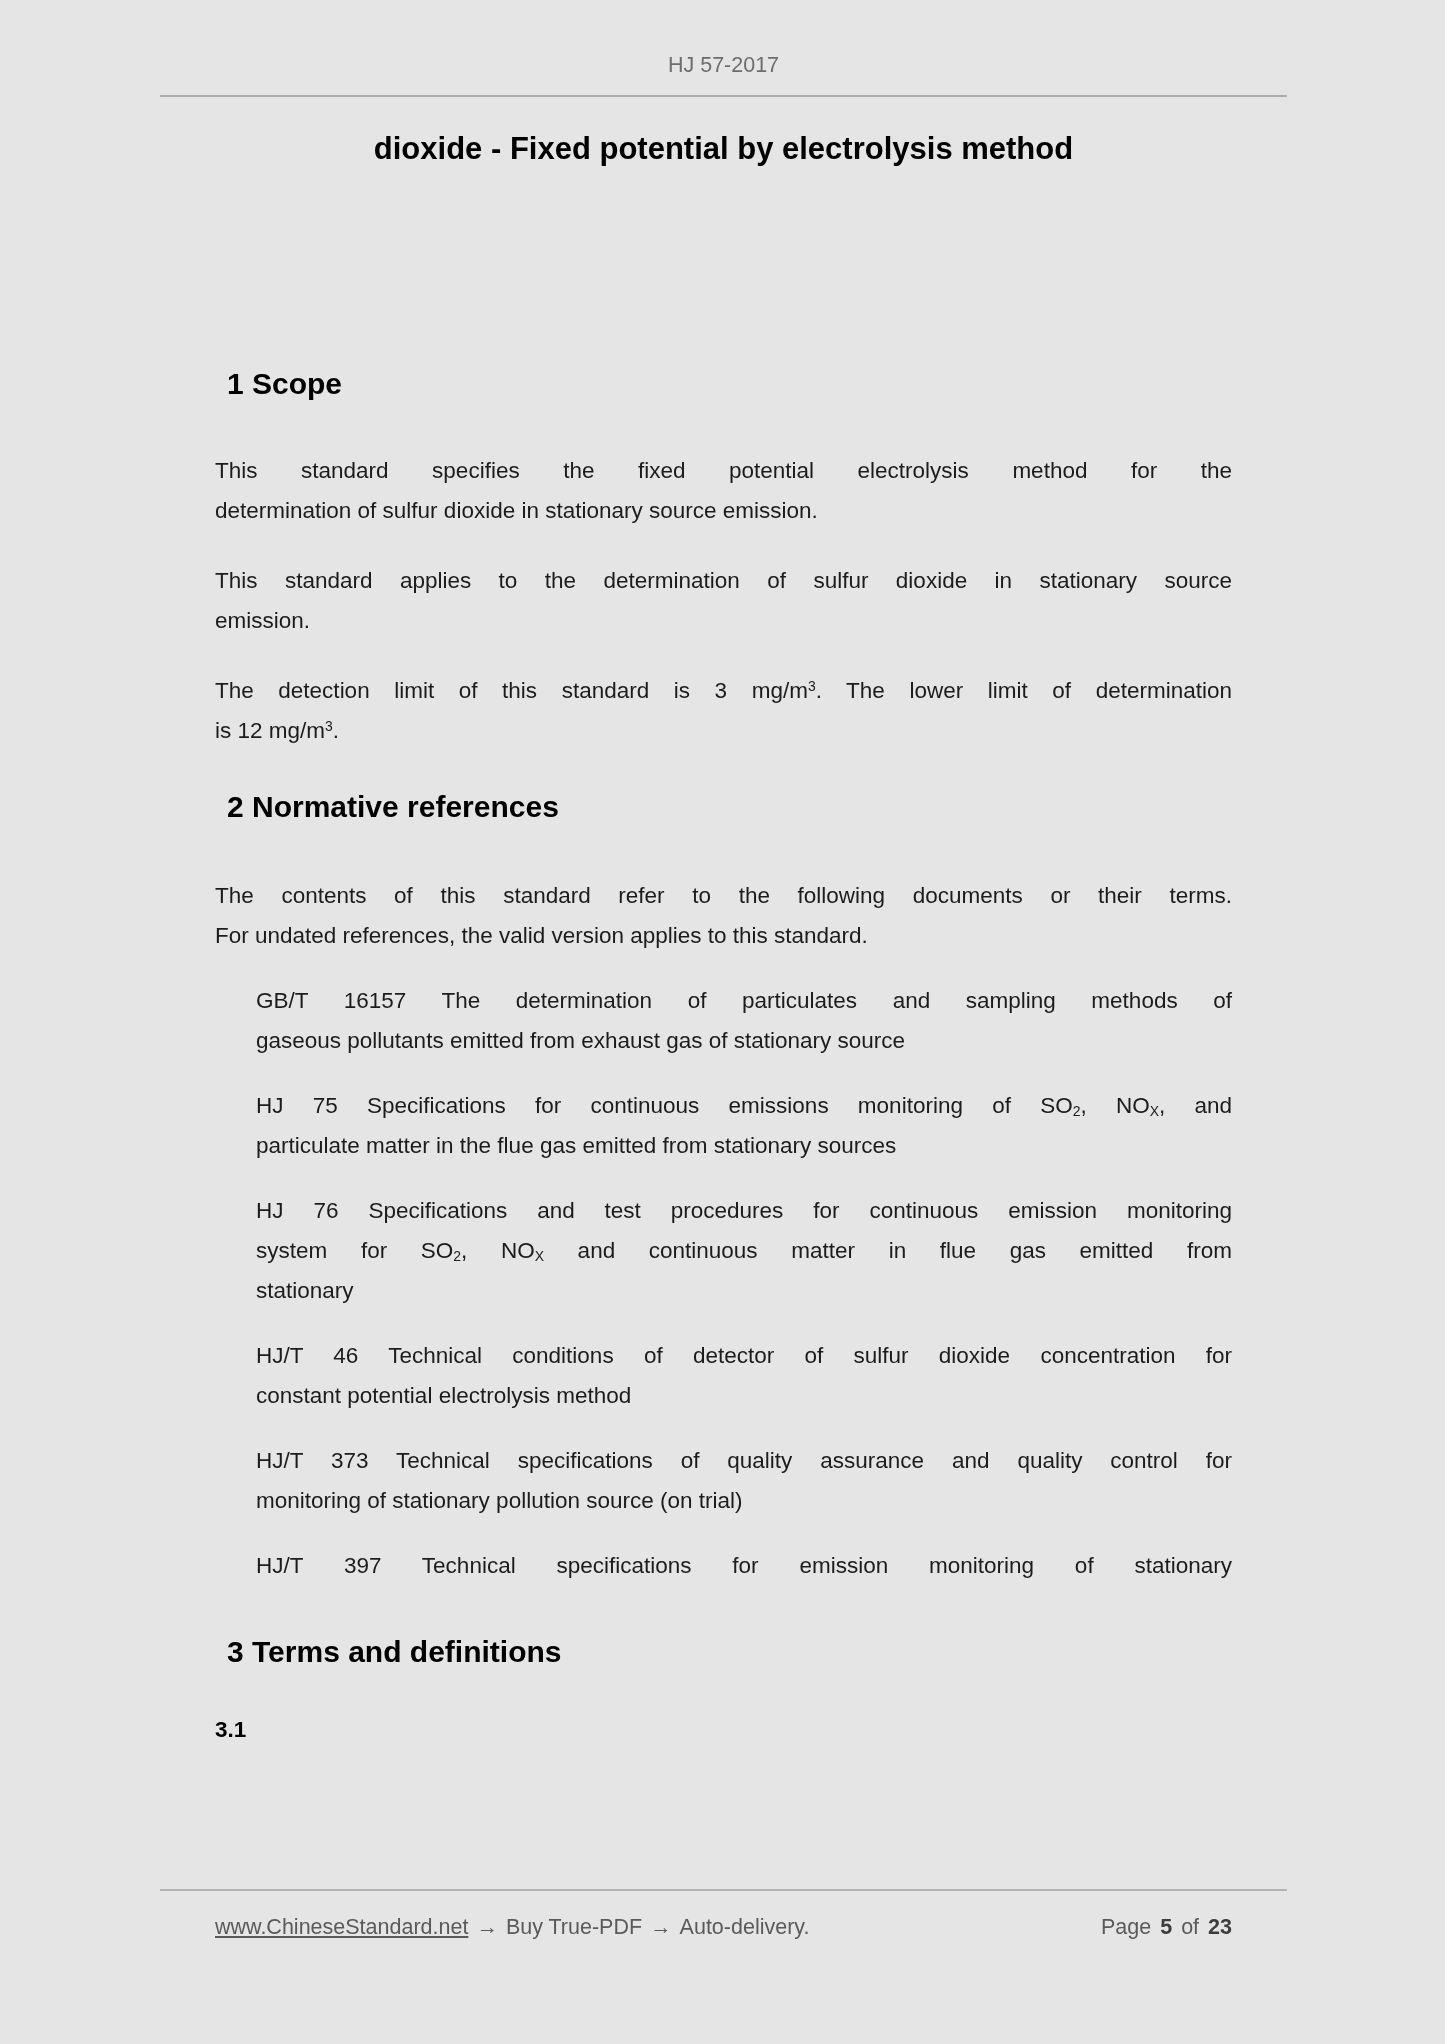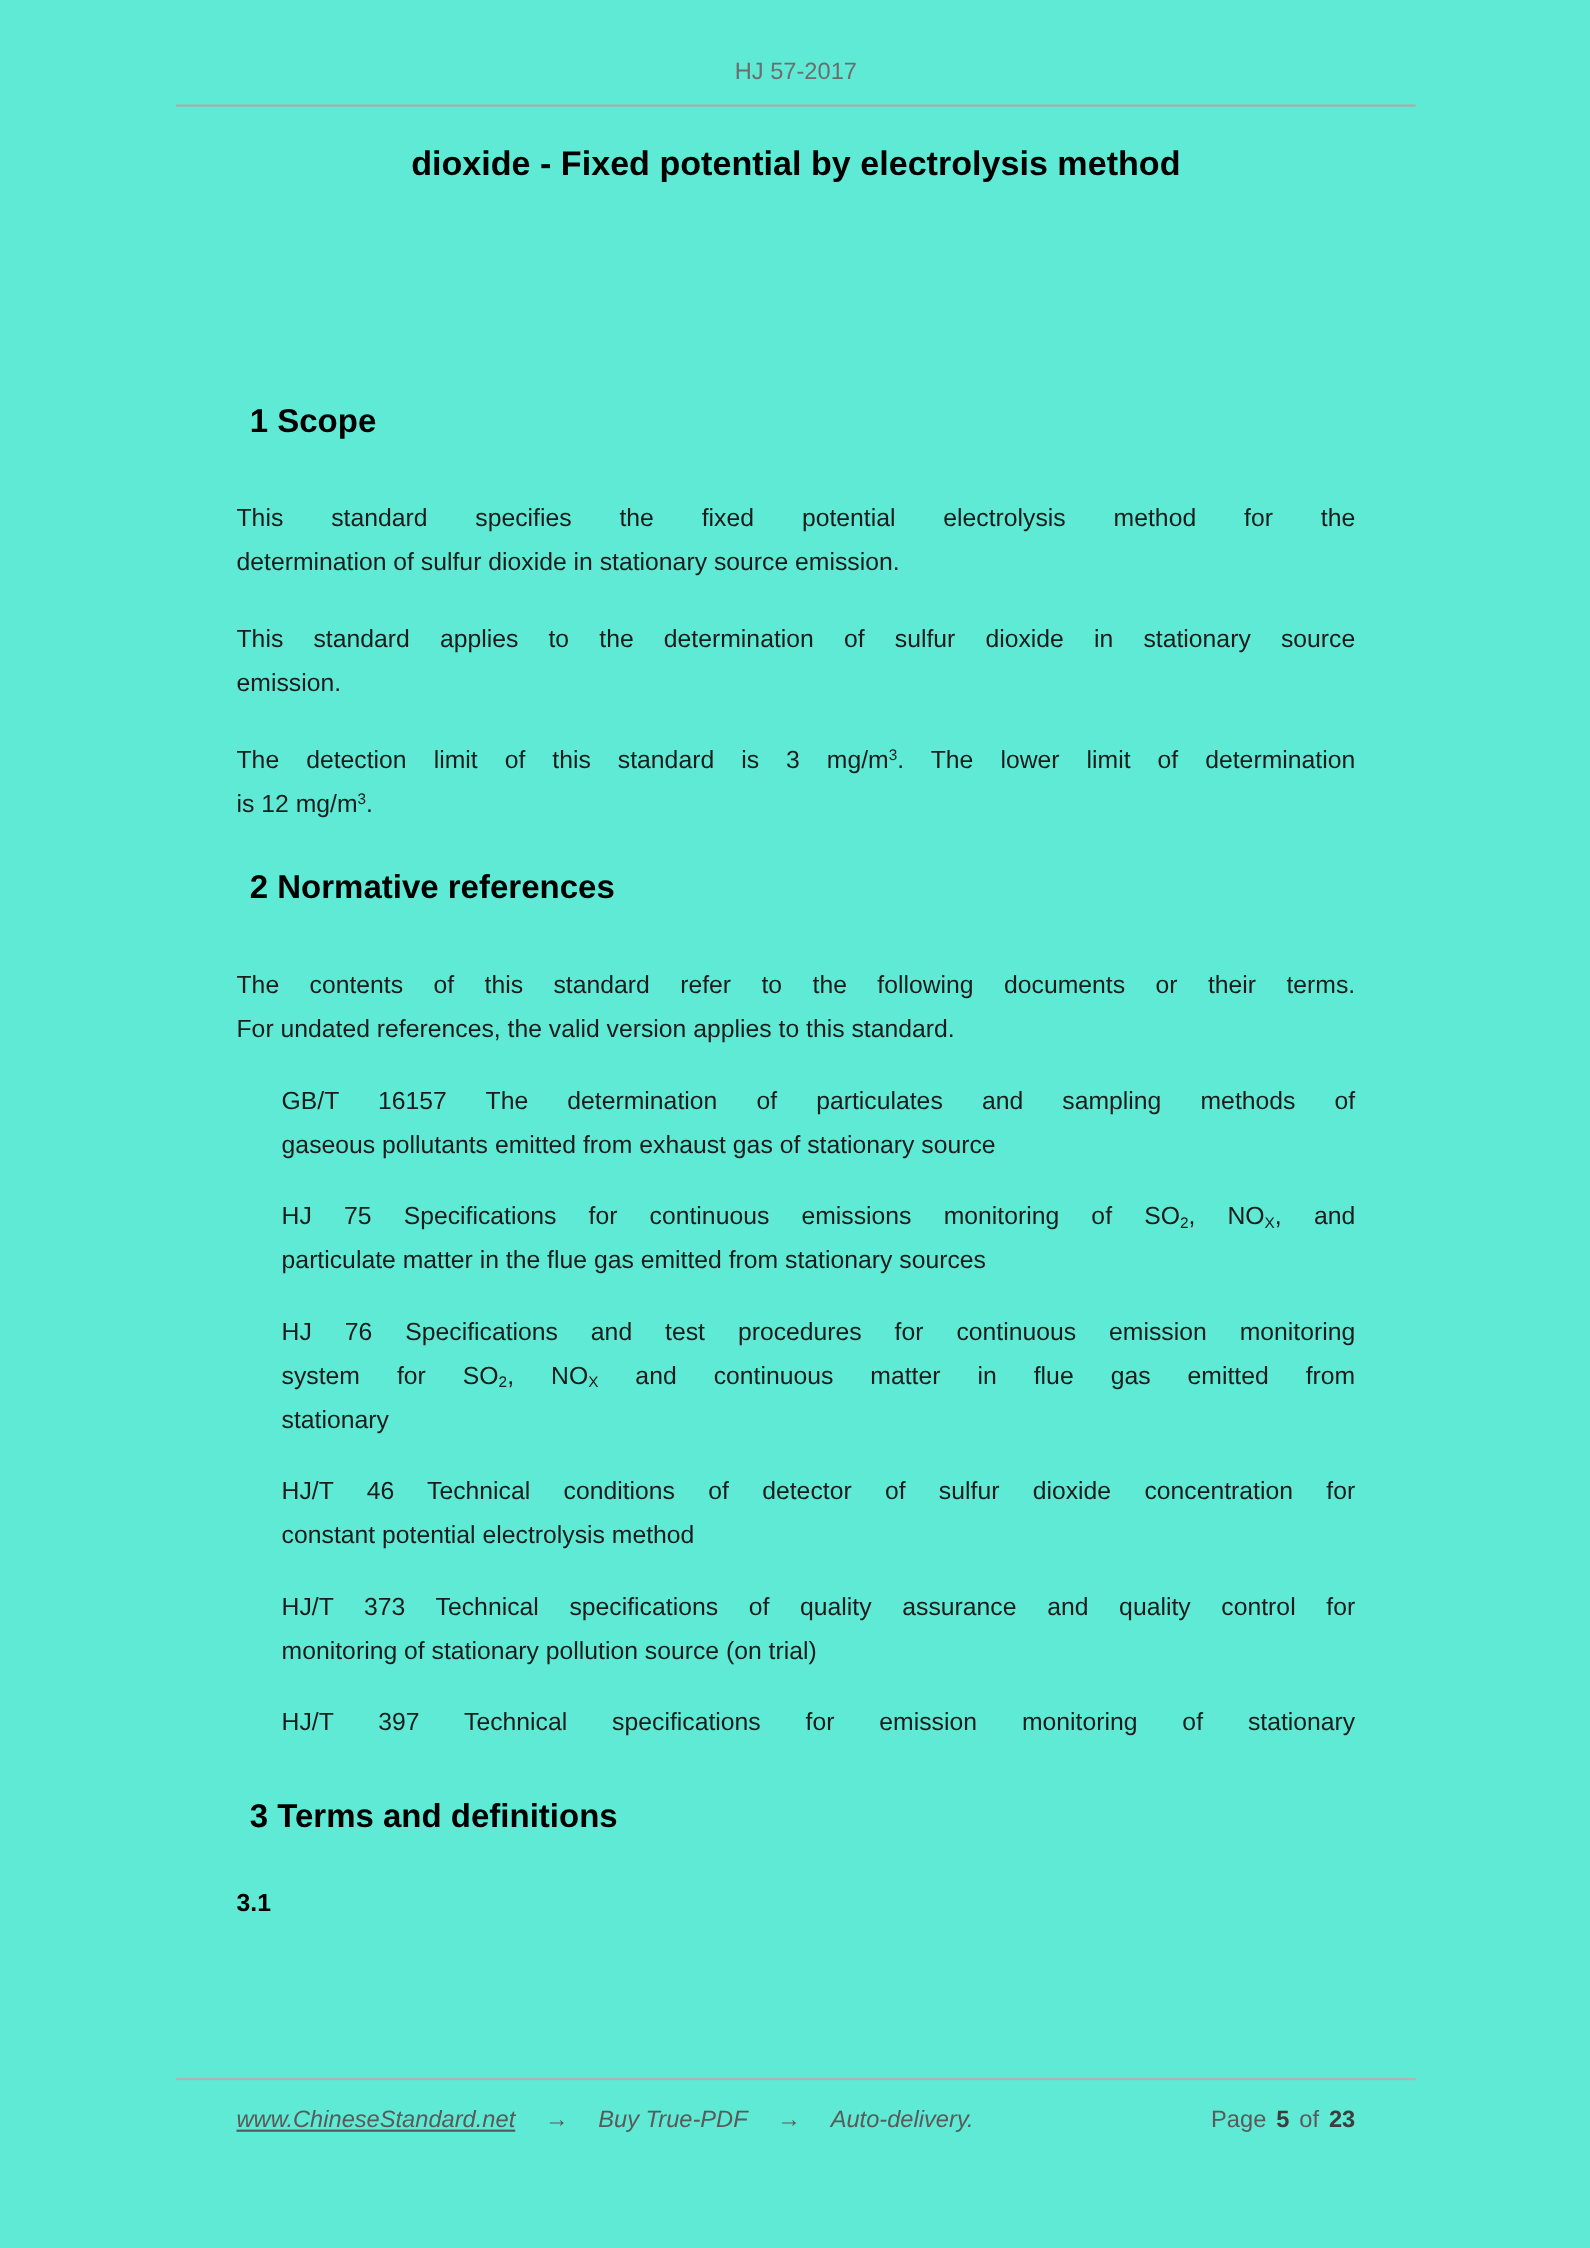--- a/index.html
+++ b/index.html
@@ -1,20 +1,20 @@
 <!DOCTYPE html>
 <html><head>
 <meta charset="utf-8">
 <style>
   html, body { margin: 0; padding: 0; background: #ffffff; }
   .page {
     position: relative;
     width: 1445px;
     height: 2044px;
-    background: #5eead4;
+    background: #e5e5e5;
     overflow: hidden;
     font-family: "Liberation Sans", sans-serif;
     color: #1c1c1c;
   }
   .content { position: absolute; left: 215px; right: 213px; top: 0; }
 
   .doc-number {
     margin: 52px 0 0;
     font-size: 21.5px;
     line-height: 26px;
@@ -71,21 +71,21 @@
   .footer {
     position: absolute;
     left: 215px;
     right: 213px;
     top: 1889px;
     color: #5a5a5a;
     font-size: 21.5px;
   }
   .footer-rule { border: 0; border-top: 2px solid #b3b3b3; margin: 0 -55px; }
   .footer-row { display: flex; justify-content: space-between; align-items: baseline; margin-top: 24px; }
-  .footer-left { display: flex; gap: 27px; align-items: flex-end; font-style: italic; }
+  .footer-left { display: flex; gap: 8px; align-items: flex-end; }
   .footer-left a { color: #5a5a5a; text-decoration: underline; cursor: pointer; }
   .arrow { color: #5a5a5a; }
   .footer-right { display: flex; gap: 9px; align-items: baseline; }
   .footer-right b { color: #3d3d3d; font-weight: 700; }
 </style>
 </head>
 <body>
 
 <div class="page">
   <div class="content">

